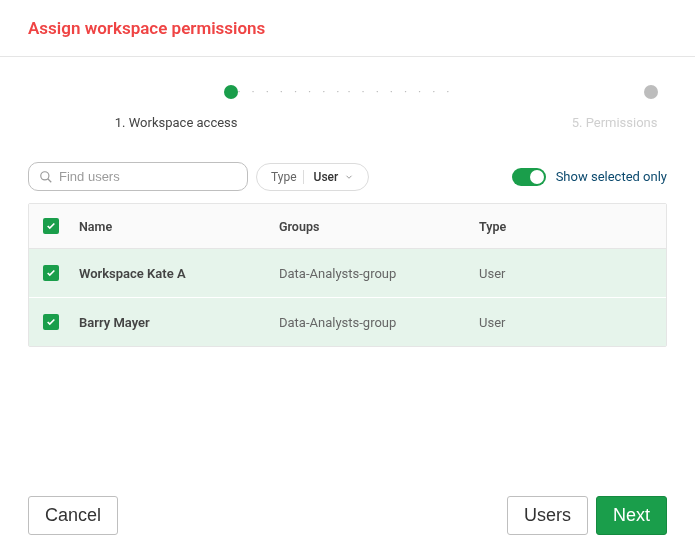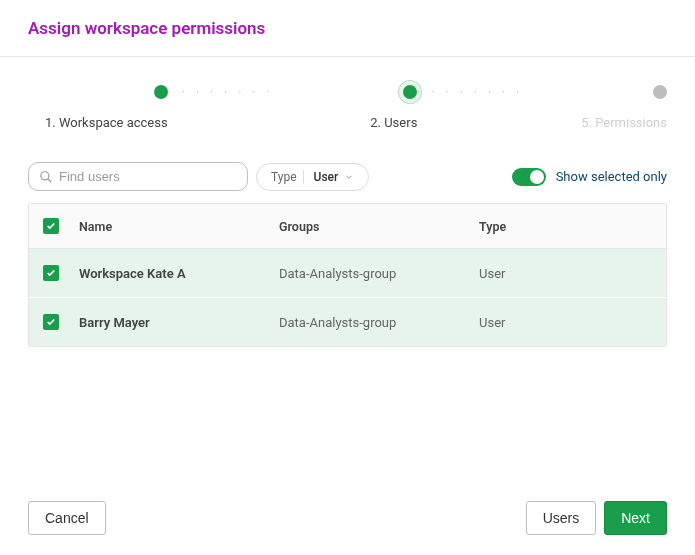--- a/index.html
+++ b/index.html
@@ -11,21 +11,21 @@
       height: 555px;
       position: relative;
     }
     .header {
       padding: 18px 28px;
       border-bottom: 1px solid #e5e5e5;
     }
     .page-title {
       font-size: 17px;
       font-weight: 600;
-      color: #a21caf;
+      color: #ef4444;
     }
     .stepper {
       display: flex;
       align-items: flex-start;
       justify-content: center;
       padding: 28px 28px 24px;
       gap: 0;
     }
     .step {
       display: flex;
@@ -179,21 +179,21 @@
       right: 28px;
       display: flex;
       align-items: center;
     }
     .btn {
       border: 1px solid #bfbfbf;
       background: #fff;
       color: #333;
       border-radius: 3px;
       padding: 8px 16px;
-      font-size: 14px;
+      font-size: 18px;
       font-weight: 500;
       cursor: pointer;
     }
     .btn-primary {
       border-color: #158a40;
       background: #1a9e4b;
       color: #fff;
     }
     .footer .spacer { flex:1; }
     .footer .btn + .btn { margin-left:8px; }
@@ -204,24 +204,20 @@
 <div class="header">
   <div class="page-title">Assign workspace permissions</div>
 </div>
 
 <div class="stepper">
   <div class="step done">
     <div class="step-dot"></div>
     <div class="step-label">1. Workspace access</div>
   </div>
   <div class="connector">· · · · · · · · · · · · · ·</div>
-  <div class="step active">
-    <div class="step-dot"></div>
-    <div class="step-label">2. Users</div>
-  </div>
   <div class="connector">· · · · · · · · · · · · · ·</div>
   <div class="step inactive">
     <div class="step-dot"></div>
     <div class="step-label">5. Permissions</div>
   </div>
 </div>
 
 <div class="controls-row">
   <div class="search-wrap">
     <svg width="14" height="14" viewBox="0 0 24 24" fill="none" stroke="#9b9b9b" stroke-width="2">

